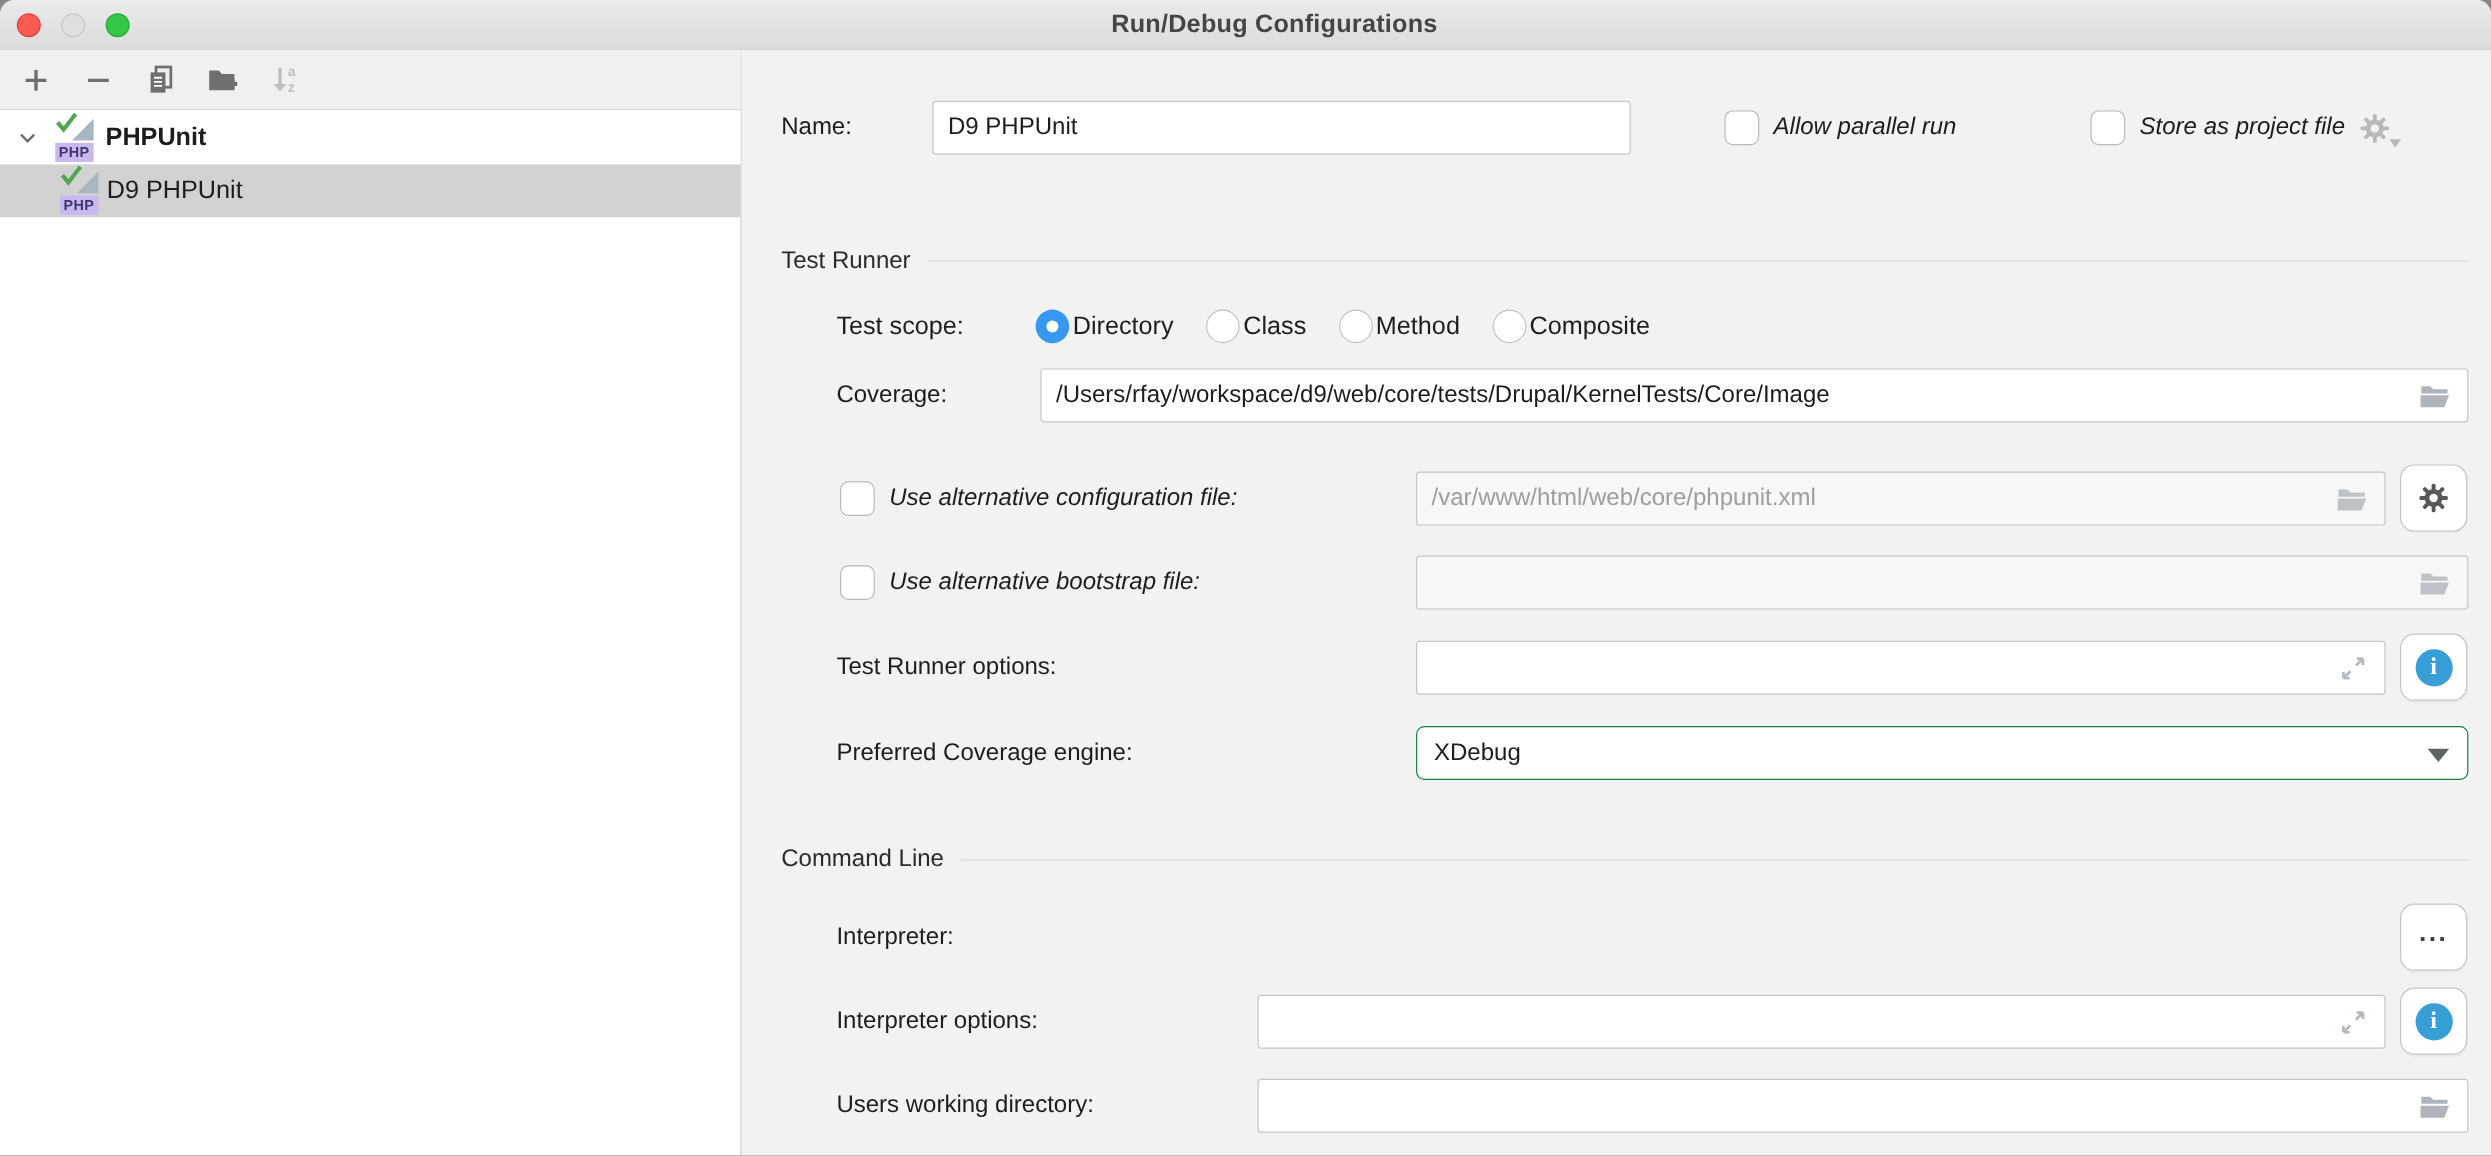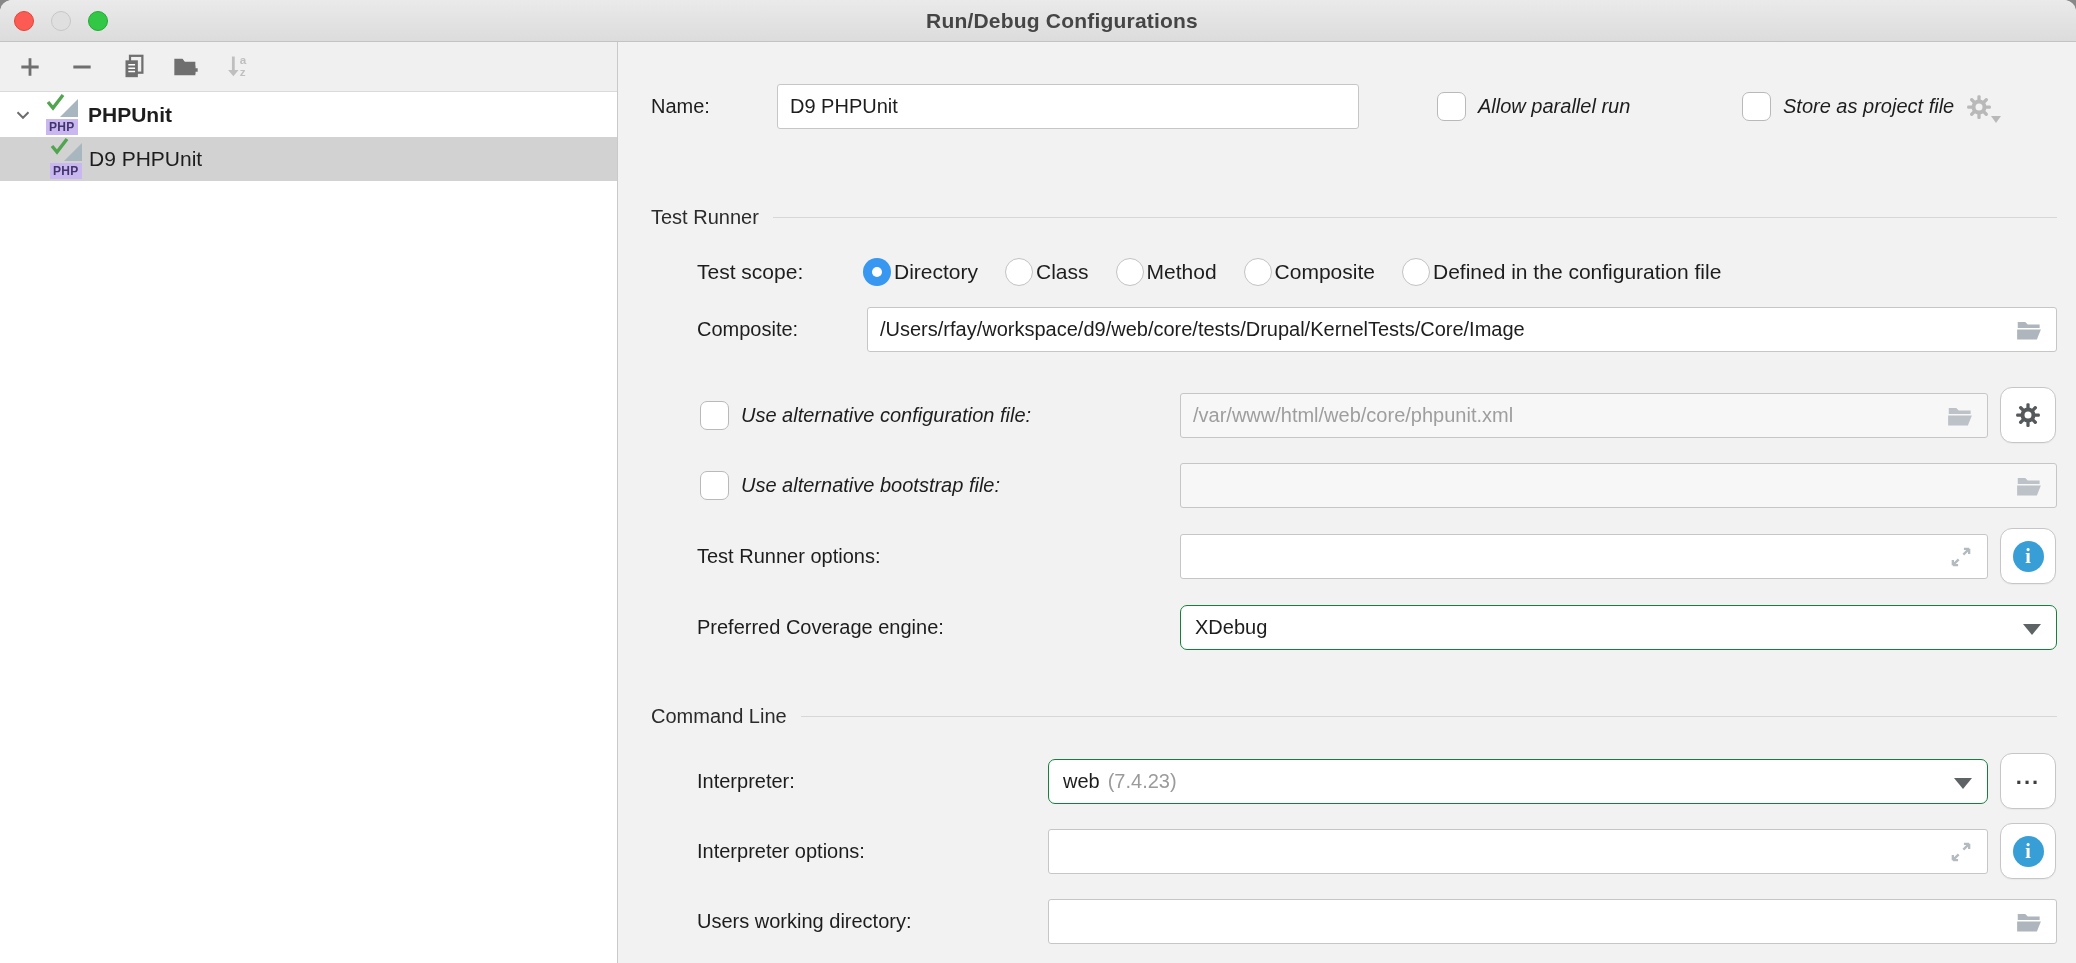--- a/index.html
+++ b/index.html
@@ -230,28 +230,24 @@
         <span class="lbl">Class</span>
       </div>
       <div class="ropt">
         <div class="radio"></div>
         <span class="lbl">Method</span>
       </div>
       <div class="ropt">
         <div class="radio"></div>
         <span class="lbl">Composite</span>
       </div>
-      <div class="ropt">
-        <div class="radio"></div>
-        <span class="lbl">Defined in the configuration file</span>
-      </div>
     </div>
 
     <div class="abs" style="left:79px; top:265px; height:45px;">
-      <span class="lbl">Composite:</span>
+      <span class="lbl">Coverage:</span>
     </div>
     <div class="field" style="position:absolute; left:249px; top:265px; width:1190px;">
       <input type="text" value="/Users/rfay/workspace/d9/web/core/tests/Drupal/KernelTests/Core/Image" style="">
       <span class="trail">
         <svg width="30" height="30" viewBox="0 0 24 24" fill="#AEB5BC">
           <path d="M3 5.5h6l2 2h9.5v2.8H3z"></path>
             <path d="M2.5 11.5h19l-3.2 8H2.5z"></path>
         </svg>
       </span>
     </div>
@@ -321,25 +317,20 @@
     </div>
 
     <div class="sect" style="position:absolute; left:33px; top:660px; width:1406px; height:28px;">
       <span class="lbl">Command Line</span>
       <div class="hline"></div>
     </div>
 
     <div class="abs" style="left:79px; top:717px; height:45px;">
       <span class="lbl">Interpreter:</span>
     </div>
-    <div class="combo" style="position:absolute; left:430px; top:717px; width:940px;">
-      <span>web</span>
-      <span class="ver">(7.4.23)</span>
-      <span class="caret"></span>
-    </div>
     <div class="sqbtn" style="left:1382px; top:711px;">
       <span class="dots">...</span>
     </div>
 
     <div class="abs" style="left:79px; top:787px; height:45px;">
       <span class="lbl">Interpreter options:</span>
     </div>
     <div class="field" style="position:absolute; left:430px; top:787px; width:940px;">
       <input type="text" style="">
       <span class="trail">

